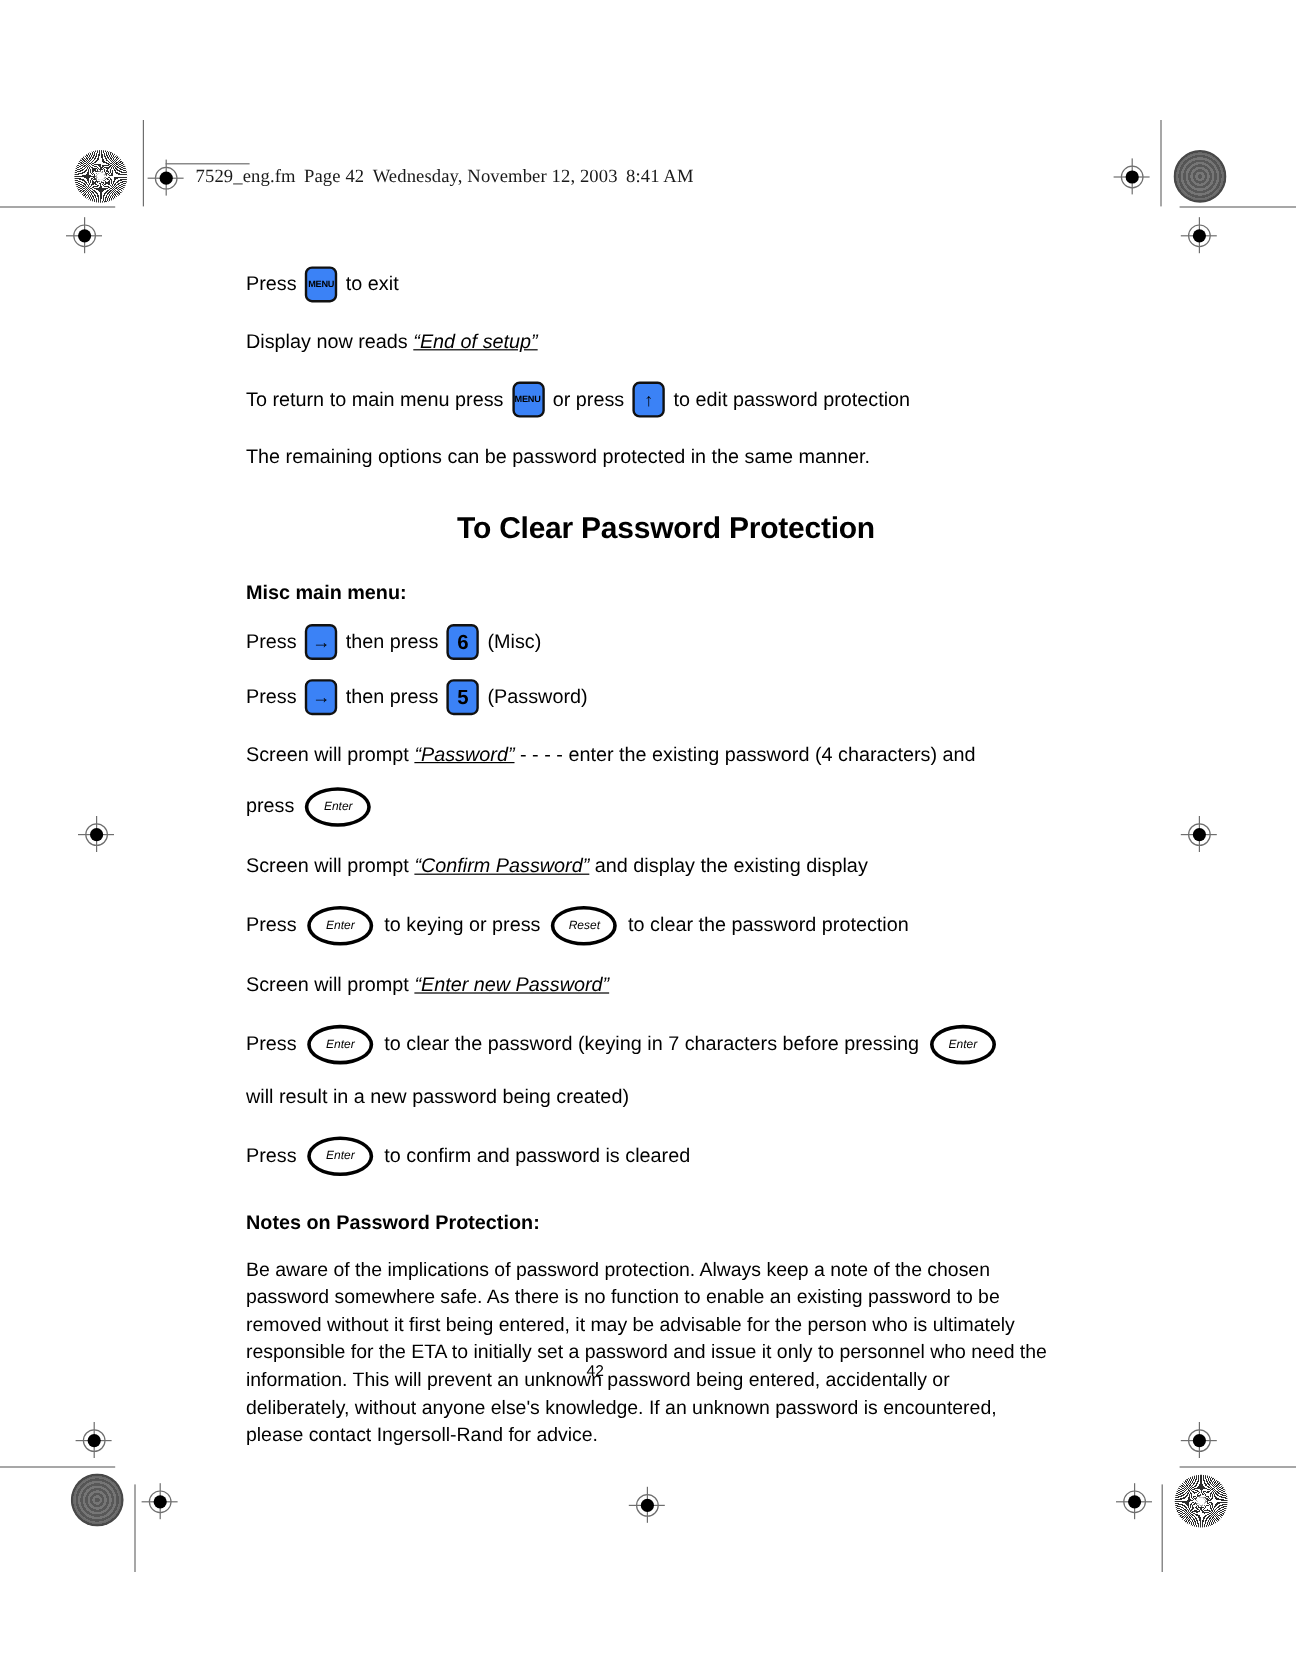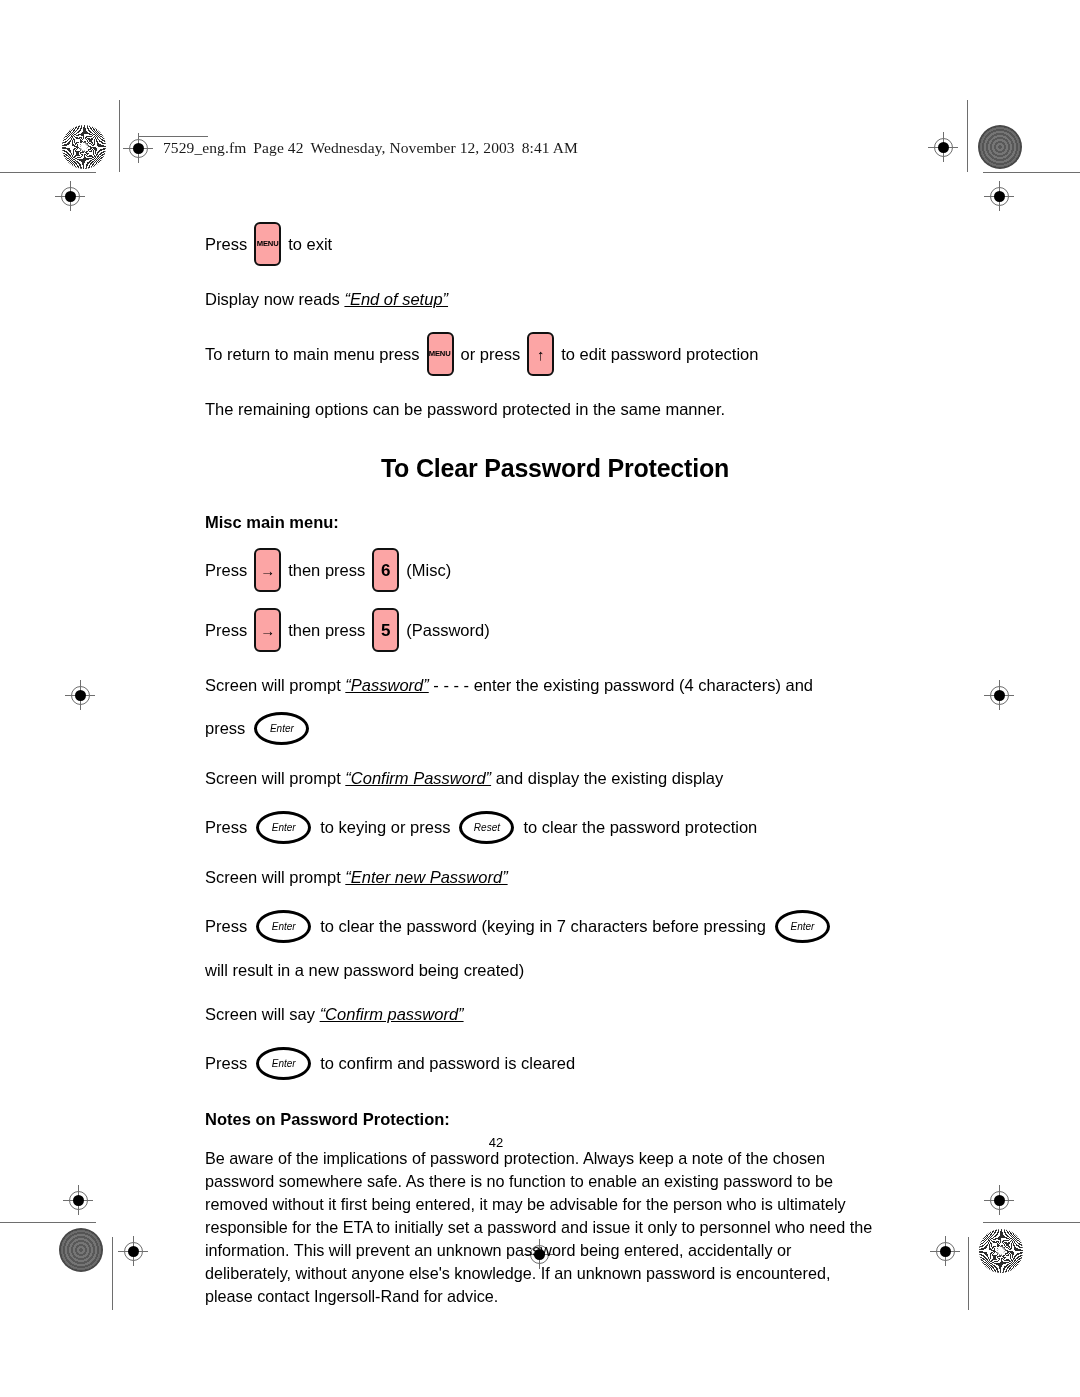--- a/index.html
+++ b/index.html
@@ -140,26 +140,26 @@
     width: 672px;
     text-align: left;
   }
 
   
   .key-sq {
     display: inline-flex;
     align-items: center;
     justify-content: center;
     width: 27px;
-    height: 44px;
+    height: 30px;
     border: 2.5px solid #111;
     border-radius: 6px;
     box-sizing: border-box;
     margin: 0 7px;
-    background: #fca5a5;
+    background: #3b82f6;
     vertical-align: middle;
     flex: none;
   }
   .key-sq .lbl-menu {
     font-size: 7.5px;
     font-weight: 600;
     letter-spacing: -0.2px;
     transform: scaleX(1.02);
   }
   .key-sq .lbl-num {
@@ -401,24 +401,20 @@
     </span>
     <span class="txt">to clear the password (keying in 7 characters before pressing</span>
     <span class="key-oval">
       <span class="lbl">Enter</span>
     </span>
   </div>
   <div class="line">
     <span class="txt">will result in a new password being created)</span>
   </div>
 
-  <div class="line">
-    <span class="txt">Screen will say </span>
-    <span class="ital">“Confirm password”</span>
-  </div>
 
   <div class="line">
     <span class="txt">Press</span>
     <span class="key-oval">
       <span class="lbl">Enter</span>
     </span>
     <span class="txt">to confirm and password is cleared</span>
   </div>
 
   <div class="notes-head">Notes on Password Protection:</div>

